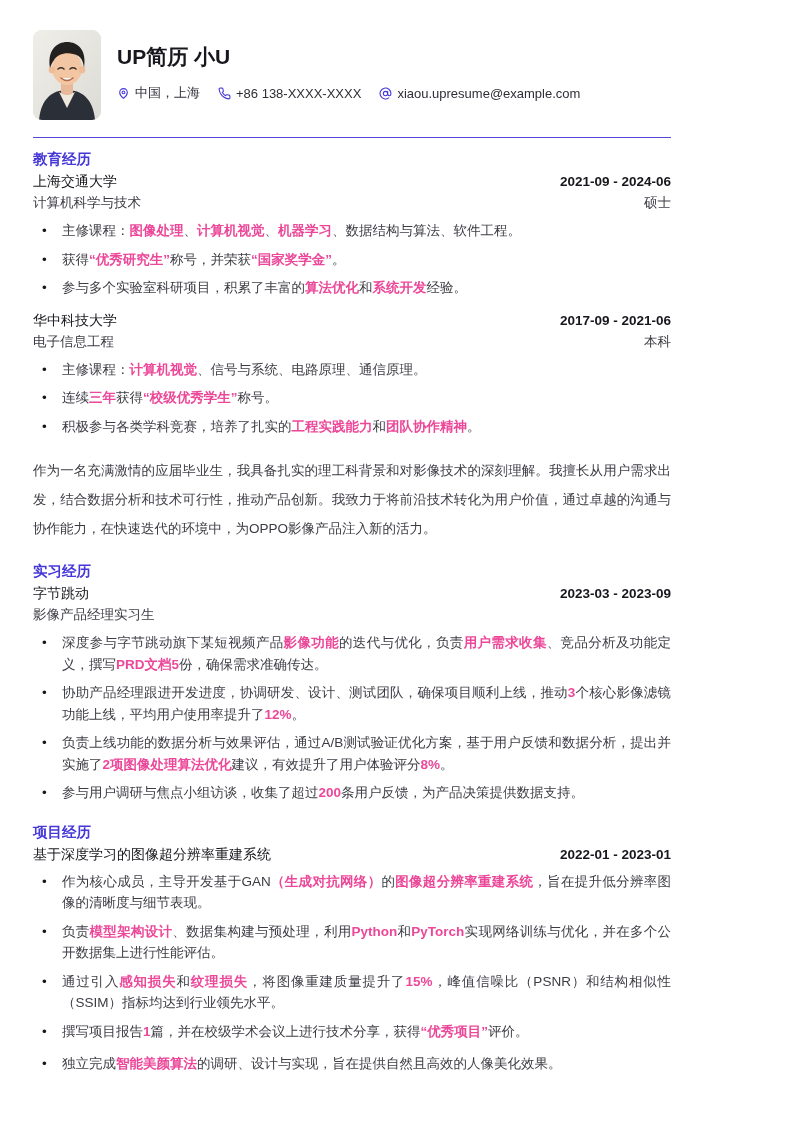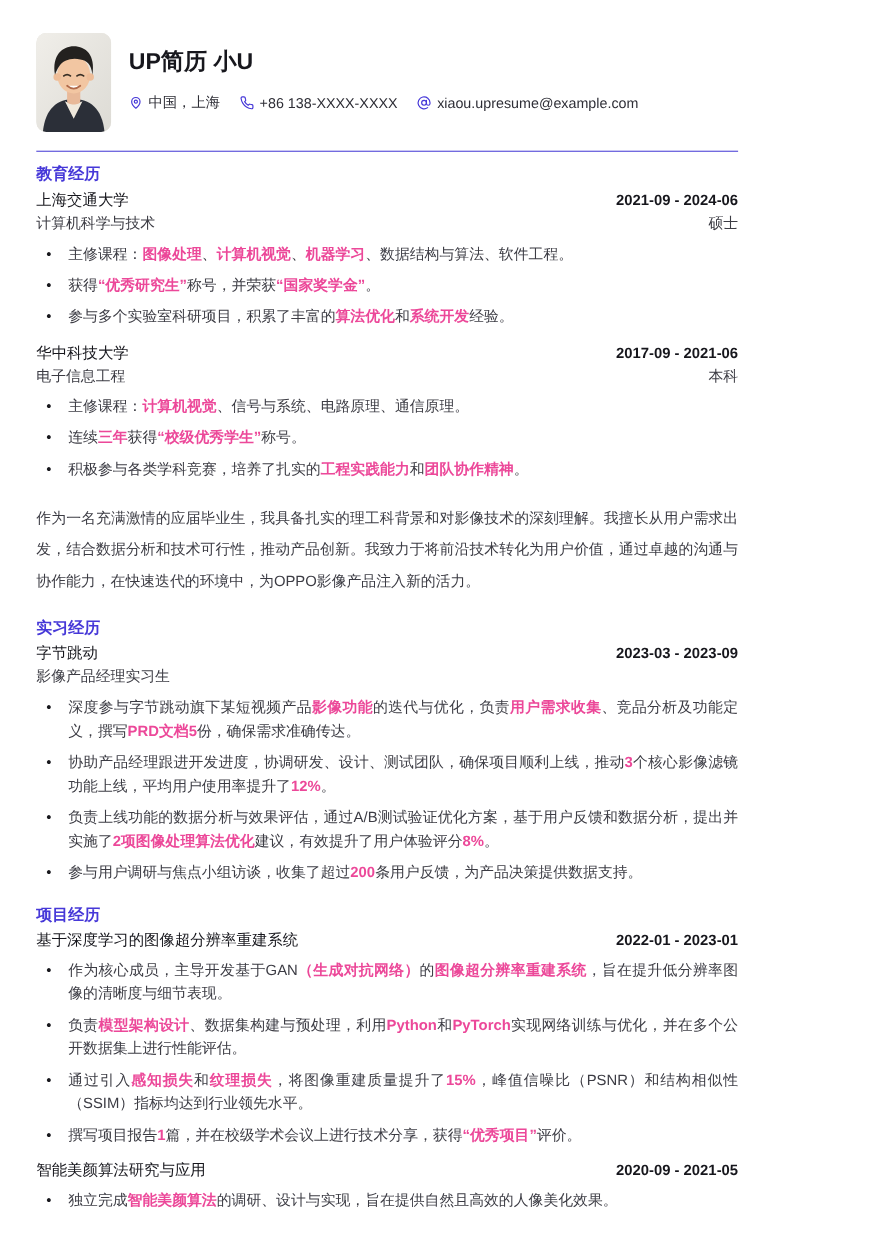--- a/index.html
+++ b/index.html
@@ -219,24 +219,20 @@
               <span class="dot">•</span>
               <span class="txt"><span>通过引入</span><strong>感知损失</strong><span>和</span><strong>纹理损失</strong><span>，将图像重建质量提升了</span><strong>15%</strong><span>，峰值信噪比（PSNR）和结构相似性（SSIM）指标均达到行业领先水平。</span></span>
             </li>
             <li>
               <span class="dot">•</span>
               <span class="txt"><span>撰写项目报告</span><strong>1</strong><span>篇，并在校级学术会议上进行技术分享，获得</span><strong>“优秀项目”</strong><span>评价。</span></span>
             </li>
           </ul>
         </div>
         <div class="entry">
-          <div class="entry-head">
-            <span class="entry-title">智能美颜算法研究与应用</span>
-            <span class="entry-date">2020-09 - 2021-05</span>
-          </div>
           <ul class="bullets">
             <li>
               <span class="dot">•</span>
               <span class="txt"><span>独立完成</span><strong>智能美颜算法</strong><span>的调研、设计与实现，旨在提供自然且高效的人像美化效果。</span></span>
             </li>
           </ul>
         </div>
       </div>
     </div>
 

